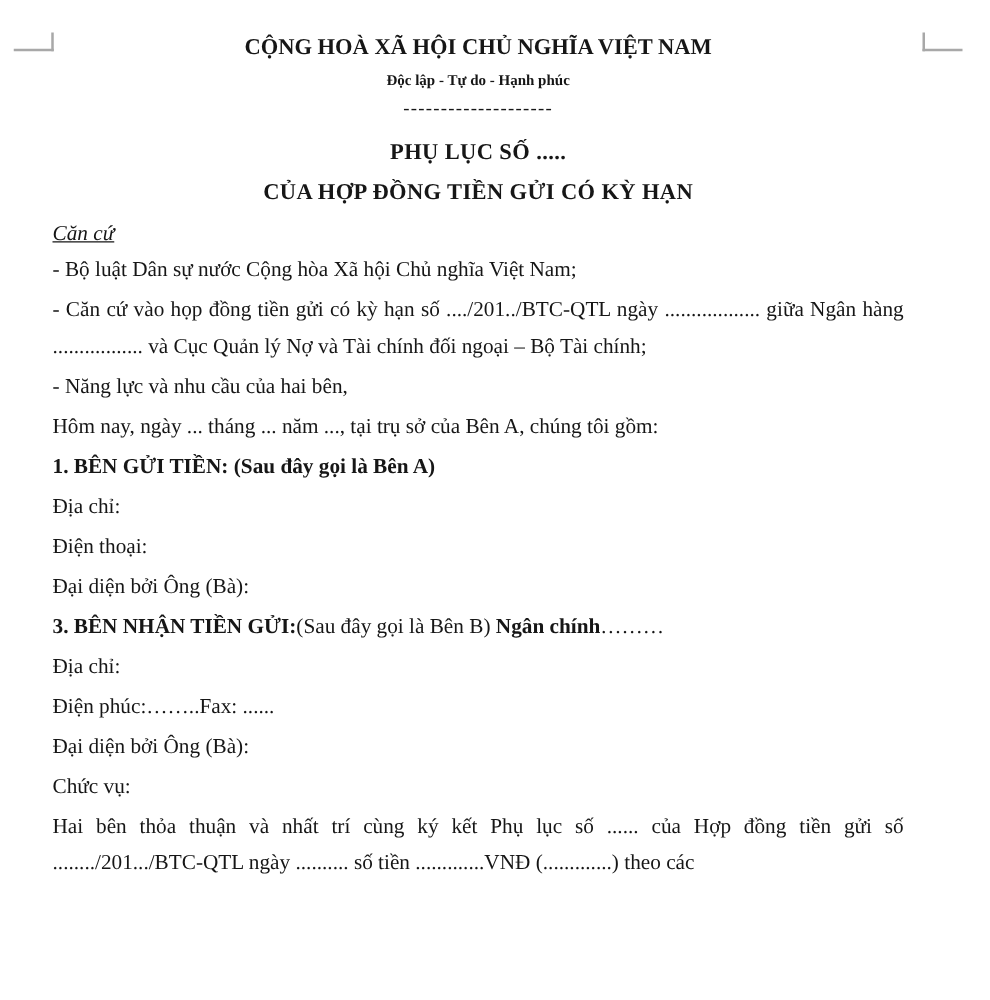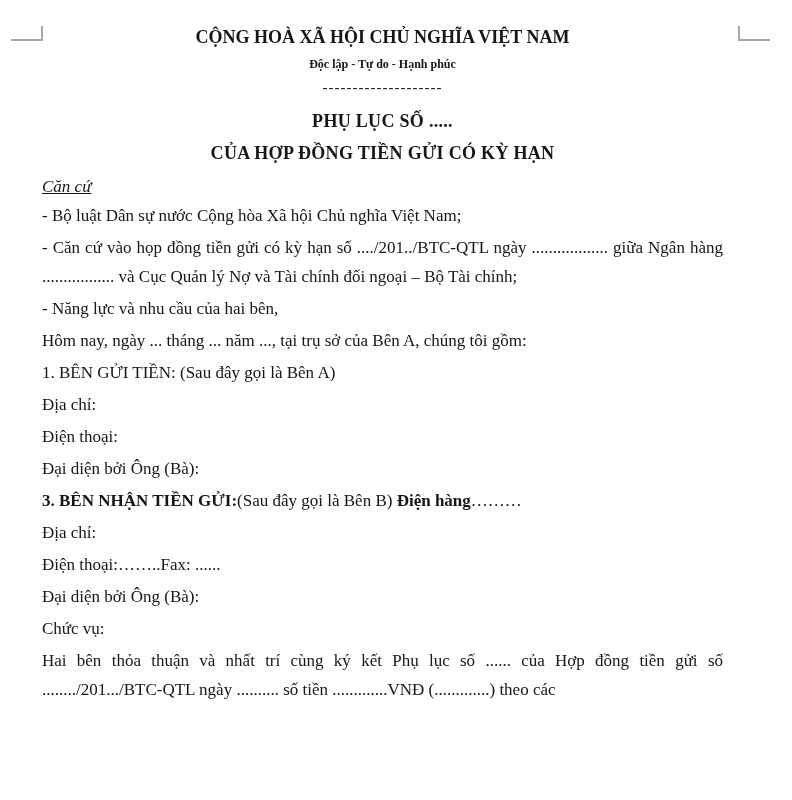--- a/index.html
+++ b/index.html
@@ -28,21 +28,21 @@
 
   .nat-title   { margin: 26px 0 0; font-size: 18px; line-height: 22px; font-weight: bold; }
   .motto       { margin: 6px 0 0;  font-size: 12px; line-height: 20px; font-weight: bold; }
   .divider     { margin: 6px 0 0;  font-size: 15px; line-height: 14px; letter-spacing: 1px; }
   .doc-title   { margin: 16px 0 0; font-size: 18px; line-height: 22px; font-weight: bold; letter-spacing: .3px; }
   .doc-title2  { margin: 10px 0 0; font-size: 18px; line-height: 22px; font-weight: bold; letter-spacing: .3px; }
   .doc-number  { margin: 10px 0 0; font-size: 17px; line-height: 22px; }
 
   .basis-label { margin: 8px 0 0; font-style: italic; text-decoration: underline; }
 
-  .section-heading { font-weight: normal; }
+  .section-heading { font-weight: bold; }
 </style>
 </head>
 <body>
 
 <div class="page">
 
   <div class="mark tl"></div>
   <div class="mark tr"></div>
 
   <div class="content">
@@ -61,24 +61,24 @@
     <p class="j">- Năng lực và nhu cầu của hai bên,</p>
 
     <p>Hôm nay, ngày ... tháng ... năm ..., tại trụ sở của Bên A, chúng tôi gồm:</p>
 
     <p class="section-heading">1. BÊN GỬI TIỀN: (Sau đây gọi là Bên A)</p>
     <p>Địa chỉ:</p>
     <p>Điện thoại:</p>
     <p>Đại diện bởi Ông (Bà):</p>
 
     <p>
-      <span class="b">3. BÊN NHẬN TIỀN GỬI:</span><span>(Sau đây gọi là Bên B) </span><span class="b">Điện hàng</span><span>………</span>
+      <span class="b">3. BÊN NHẬN TIỀN GỬI:</span><span>(Sau đây gọi là Bên B) </span><span class="b">Ngân chính</span><span>………</span>
     </p>
     <p>Địa chỉ:</p>
-    <p>Điện thoại:……..Fax: ......</p>
+    <p>Điện phúc:……..Fax: ......</p>
     <p>Đại diện bởi Ông (Bà):</p>
     <p>Chức vụ:</p>
 
     <p class="j">Hai bên thỏa thuận và nhất trí cùng ký kết Phụ lục số ...... của Hợp đồng tiền gửi số ......../201.../BTC-QTL ngày .......... số tiền .............VNĐ (.............) theo các</p>
 
   </div>
 
 </div>
 
 </body></html>

